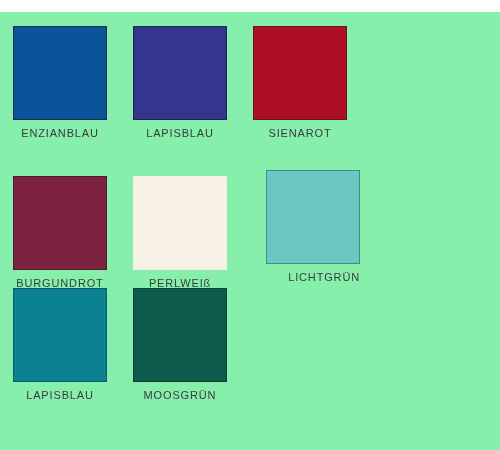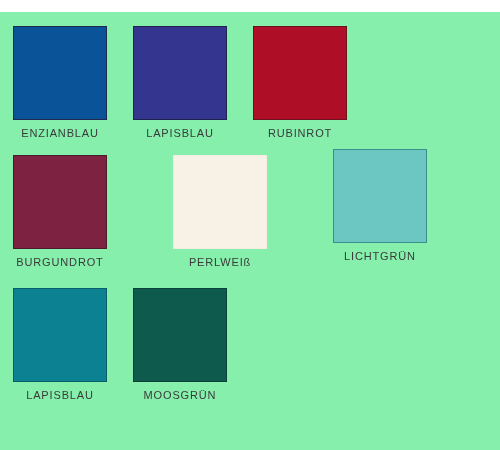--- a/index.html
+++ b/index.html
@@ -25,34 +25,35 @@
 
   .swatch-row {
     position: absolute;
     left: 0;
     width: 500px;
     display: flex;
     flex-direction: row;
   }
 
   #swatch-row-1 { top: 14px; }
-  #swatch-row-2 { top: 143px; gap: 40px; }
+  #swatch-row-2 { top: 164px; }
   #swatch-row-3 { top: 276px; }
 
   .swatch-cell {
     width: 120px;
     display: flex;
     flex-direction: column;
     align-items: center;
   }
 
   
   .swatch-cell.raised {
     position: relative;
     top: -6px;
+    align-items: flex-end;
   }
 
   .swatch-chip {
     width: 94px;
     height: 94px;
     box-sizing: border-box;
     border: 1px solid rgba(0, 0, 0, 0.55);
   }
 
   .swatch-chip.borderless {
@@ -78,21 +79,21 @@
       <div class="swatch-cell">
         <div class="swatch-chip" style="background-color: rgb(11, 83, 153); border-color: rgb(32, 40, 79);"></div>
         <div class="swatch-label" style="color: rgb(58, 58, 58);">ENZIANBLAU</div>
       </div>
       <div class="swatch-cell">
         <div class="swatch-chip" style="background-color: rgb(51, 53, 142); border-color: rgb(32, 34, 79);"></div>
         <div class="swatch-label" style="color: rgb(58, 58, 58);">LAPISBLAU</div>
       </div>
       <div class="swatch-cell">
         <div class="swatch-chip" style="background-color: rgb(174, 15, 38); border-color: rgb(110, 16, 32);"></div>
-        <div class="swatch-label" style="color: rgb(58, 58, 58);">RUBINROT</div>
+        <div class="swatch-label" style="color: rgb(58, 58, 58);">SIENAROT</div>
       </div>
     </div>
   <div class="swatch-row" id="swatch-row-2">
       <div class="swatch-cell">
         <div class="swatch-chip" style="background-color: rgb(126, 34, 66); border-color: rgb(77, 27, 44);"></div>
         <div class="swatch-label" style="color: rgb(58, 58, 58);">BURGUNDROT</div>
       </div>
       <div class="swatch-cell">
         <div class="swatch-chip borderless" style="background-color: rgb(247, 242, 229); border-color: rgb(243, 238, 225);"></div>
         <div class="swatch-label" style="color: rgb(58, 58, 58); text-align: center;">PERLWEIß</div>

